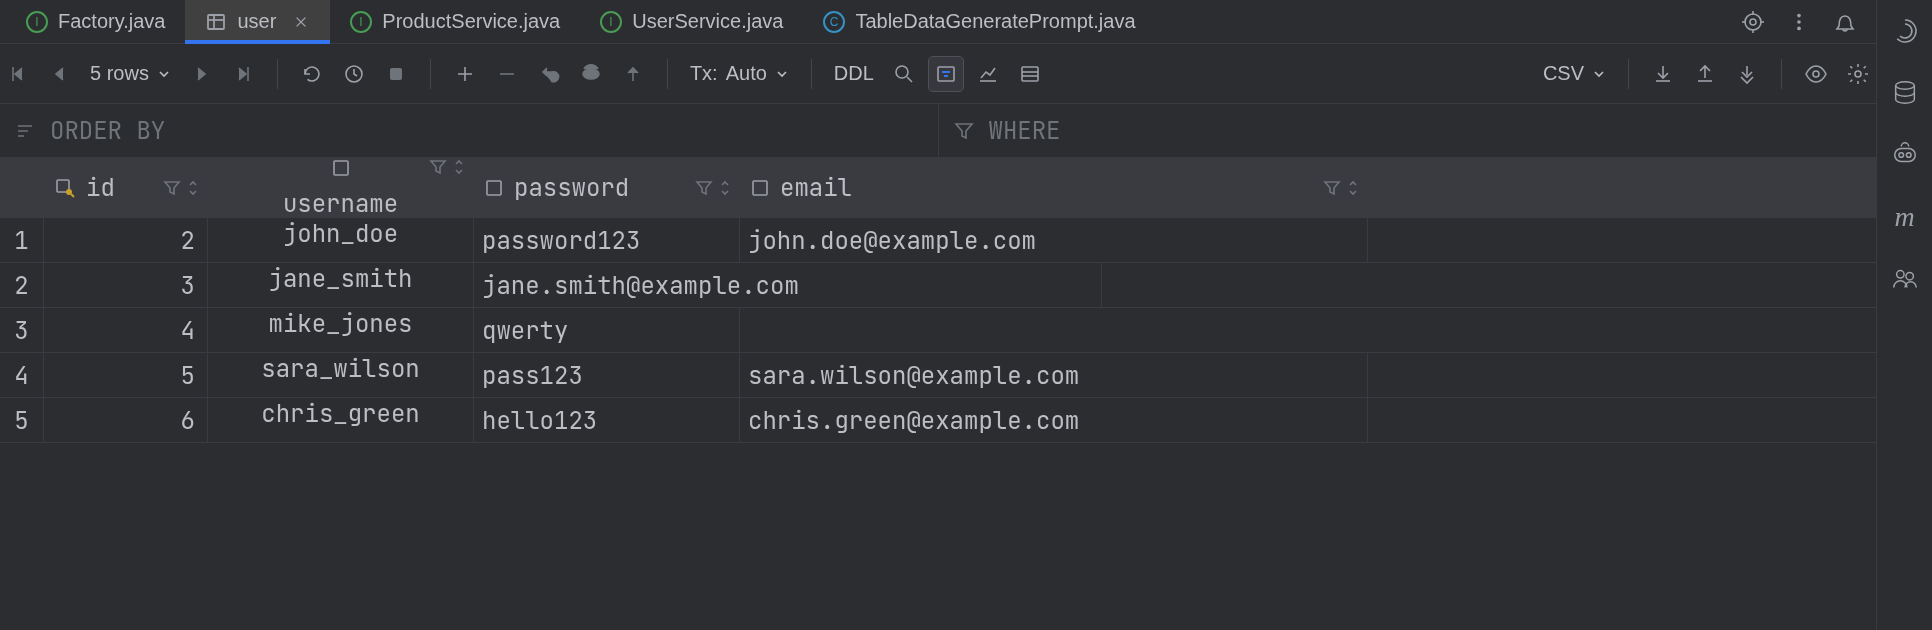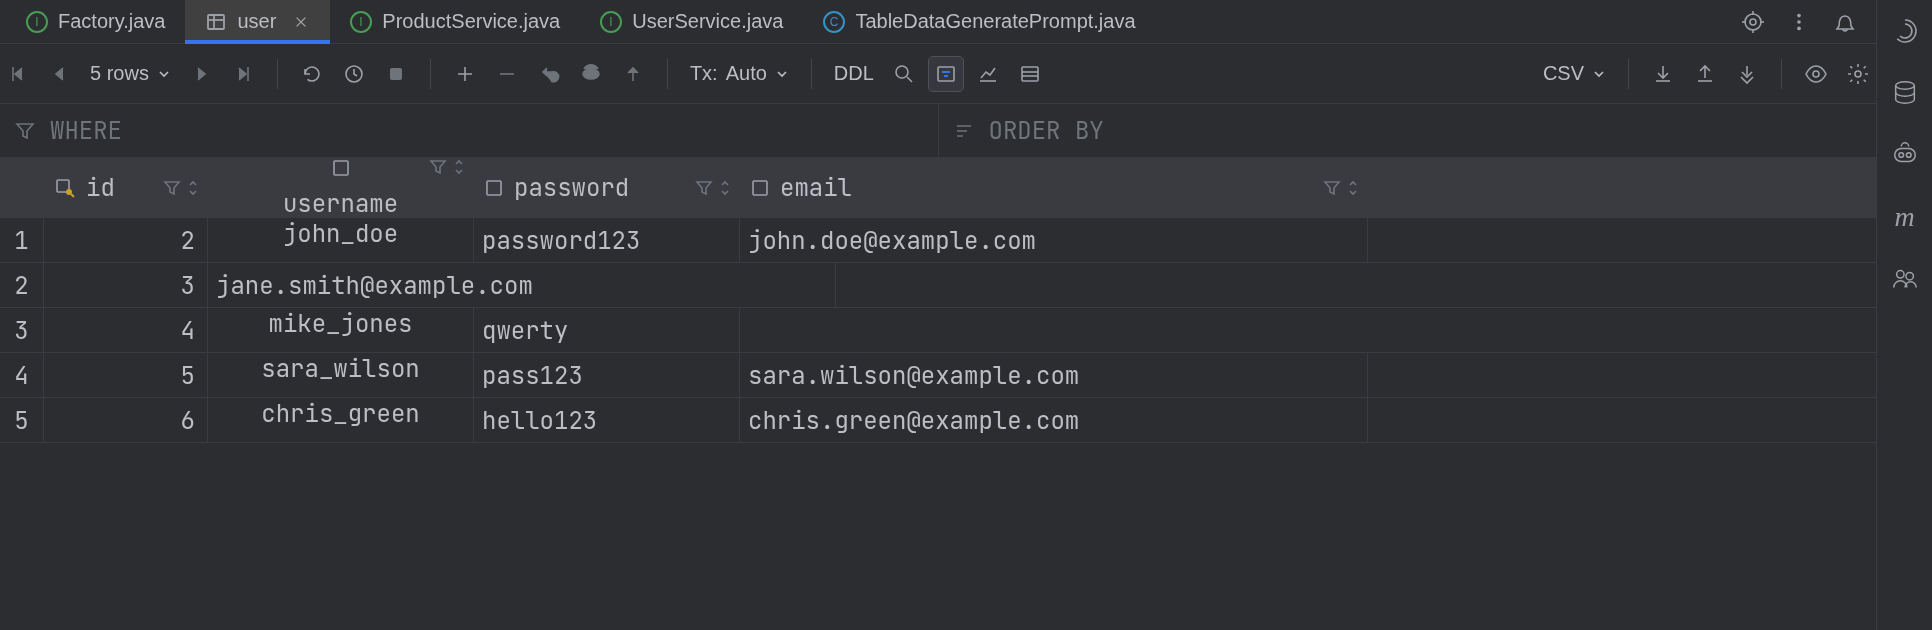--- a/index.html
+++ b/index.html
@@ -461,29 +461,29 @@
       <svg width="24" height="24" viewBox="0 0 24 24">
           <circle cx="12" cy="12" r="3" class="svgc"></circle>
           <path d="M12 2 V5 M12 19 V22 M4.2 4.2 L6.3 6.3 M17.7 17.7 L19.8 19.8 M2 12 H5 M19 12 H22 M4.2 19.8 L6.3 17.7 M17.7 6.3 L19.8 4.2" class="svgc"></path>
         </svg>
     </span>
   </div>
 
   <div class="filter-bar">
     <div class="filter-half">
       <svg width="22" height="22" viewBox="0 0 22 22">
+          <path d="M4 6 H18 M4 11 H14 M4 16 H10" class="svgc"></path>
+        </svg>
+      <span>ORDER BY</span>
+    </div>
+    <div class="filter-half">
+      <svg width="22" height="22" viewBox="0 0 22 22">
           <path d="M3 4 H19 L13 11 V18 L9 16 V11 Z" class="svgc"></path>
         </svg>
       <span>WHERE</span>
-    </div>
-    <div class="filter-half">
-      <svg width="22" height="22" viewBox="0 0 22 22">
-          <path d="M4 6 H18 M4 11 H14 M4 16 H10" class="svgc"></path>
-        </svg>
-      <span>ORDER BY</span>
     </div>
   </div>
 
   <div class="grid">
     <div class="grid-row header">
       <div class="cell gutter"></div>
       <div class="cell id">
         <span class="hdr-ic">
           <svg width="22" height="22" viewBox="0 0 22 22">
               <rect x="3" y="3" width="12" height="12" class="svgc" rx="1"></rect>
@@ -554,20 +554,21 @@
     <div class="grid-row">
       <div class="cell gutter">1</div>
       <div class="cell id">2</div>
       <div class="cell username">john_doe</div>
       <div class="cell password">password123</div>
       <div class="cell email">john.doe@example.com</div>
     </div>
     <div class="grid-row">
       <div class="cell gutter">2</div>
       <div class="cell id">3</div>
+      <div class="cell username">jane_smith</div>
       <div class="cell email">jane.smith@example.com</div>
     </div>
     <div class="grid-row">
       <div class="cell gutter">3</div>
       <div class="cell id">4</div>
       <div class="cell username">mike_jones</div>
       <div class="cell password">qwerty</div>
     </div>
     <div class="grid-row">
       <div class="cell gutter">4</div>

